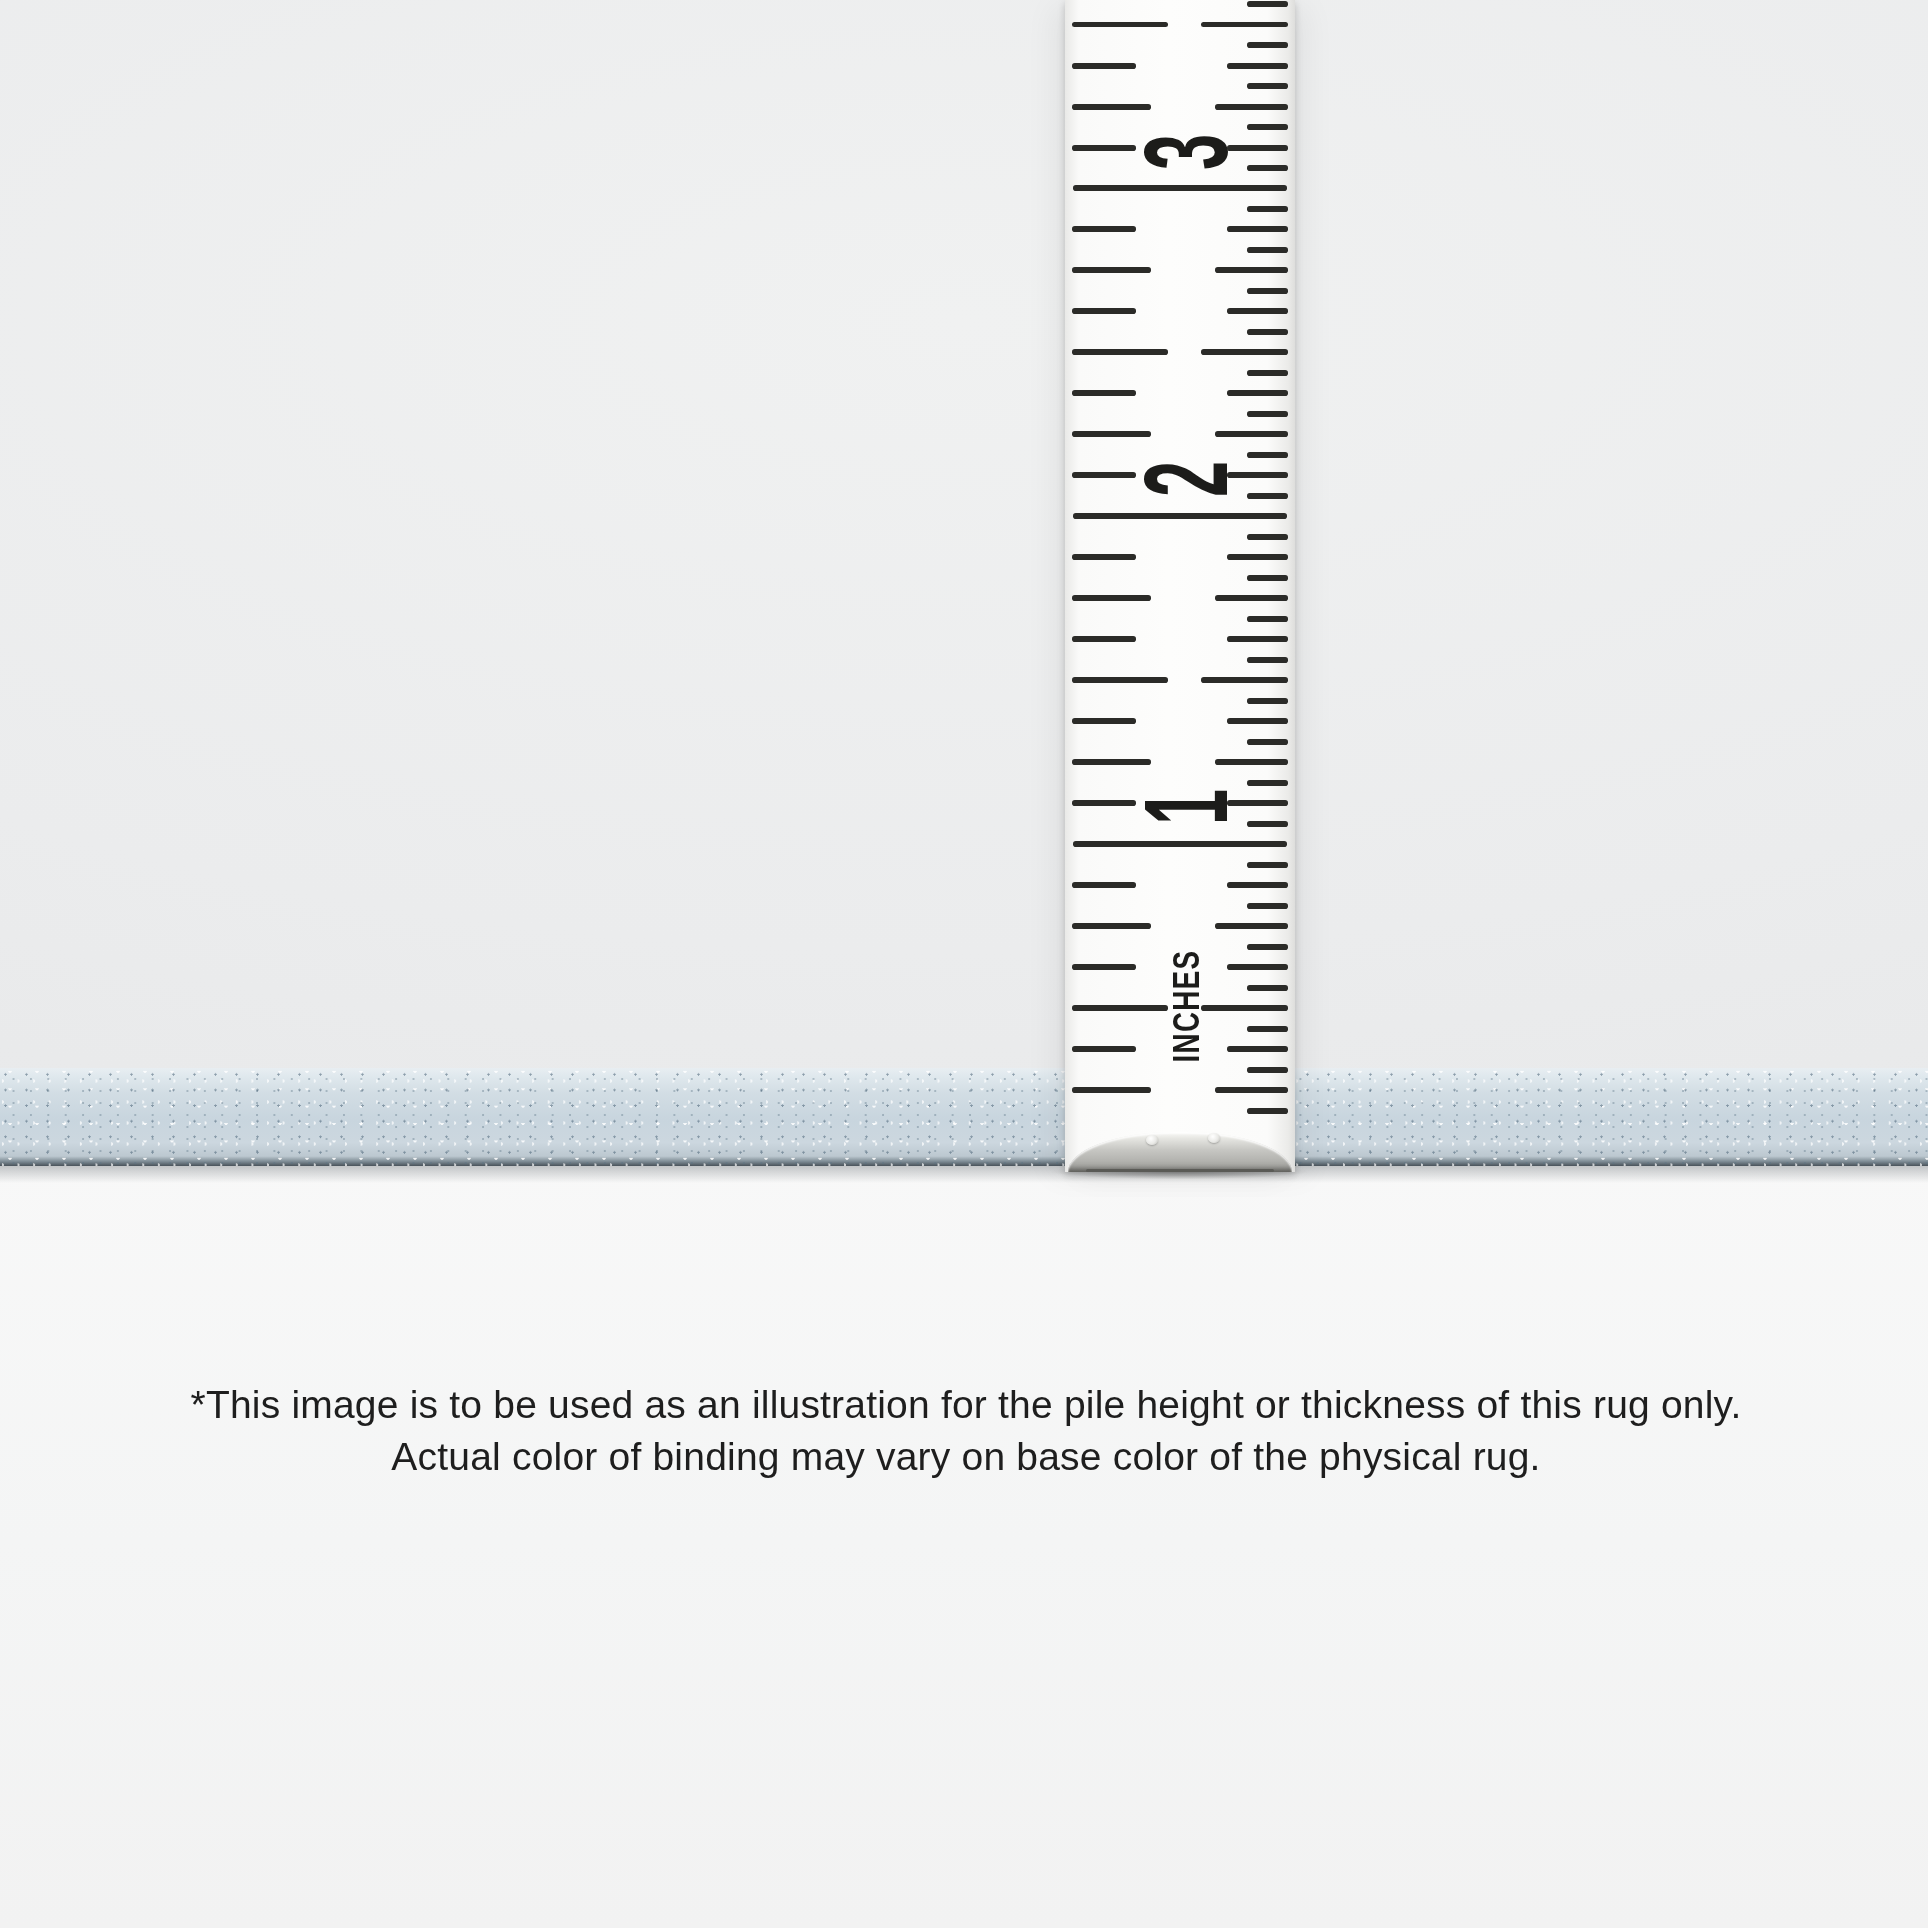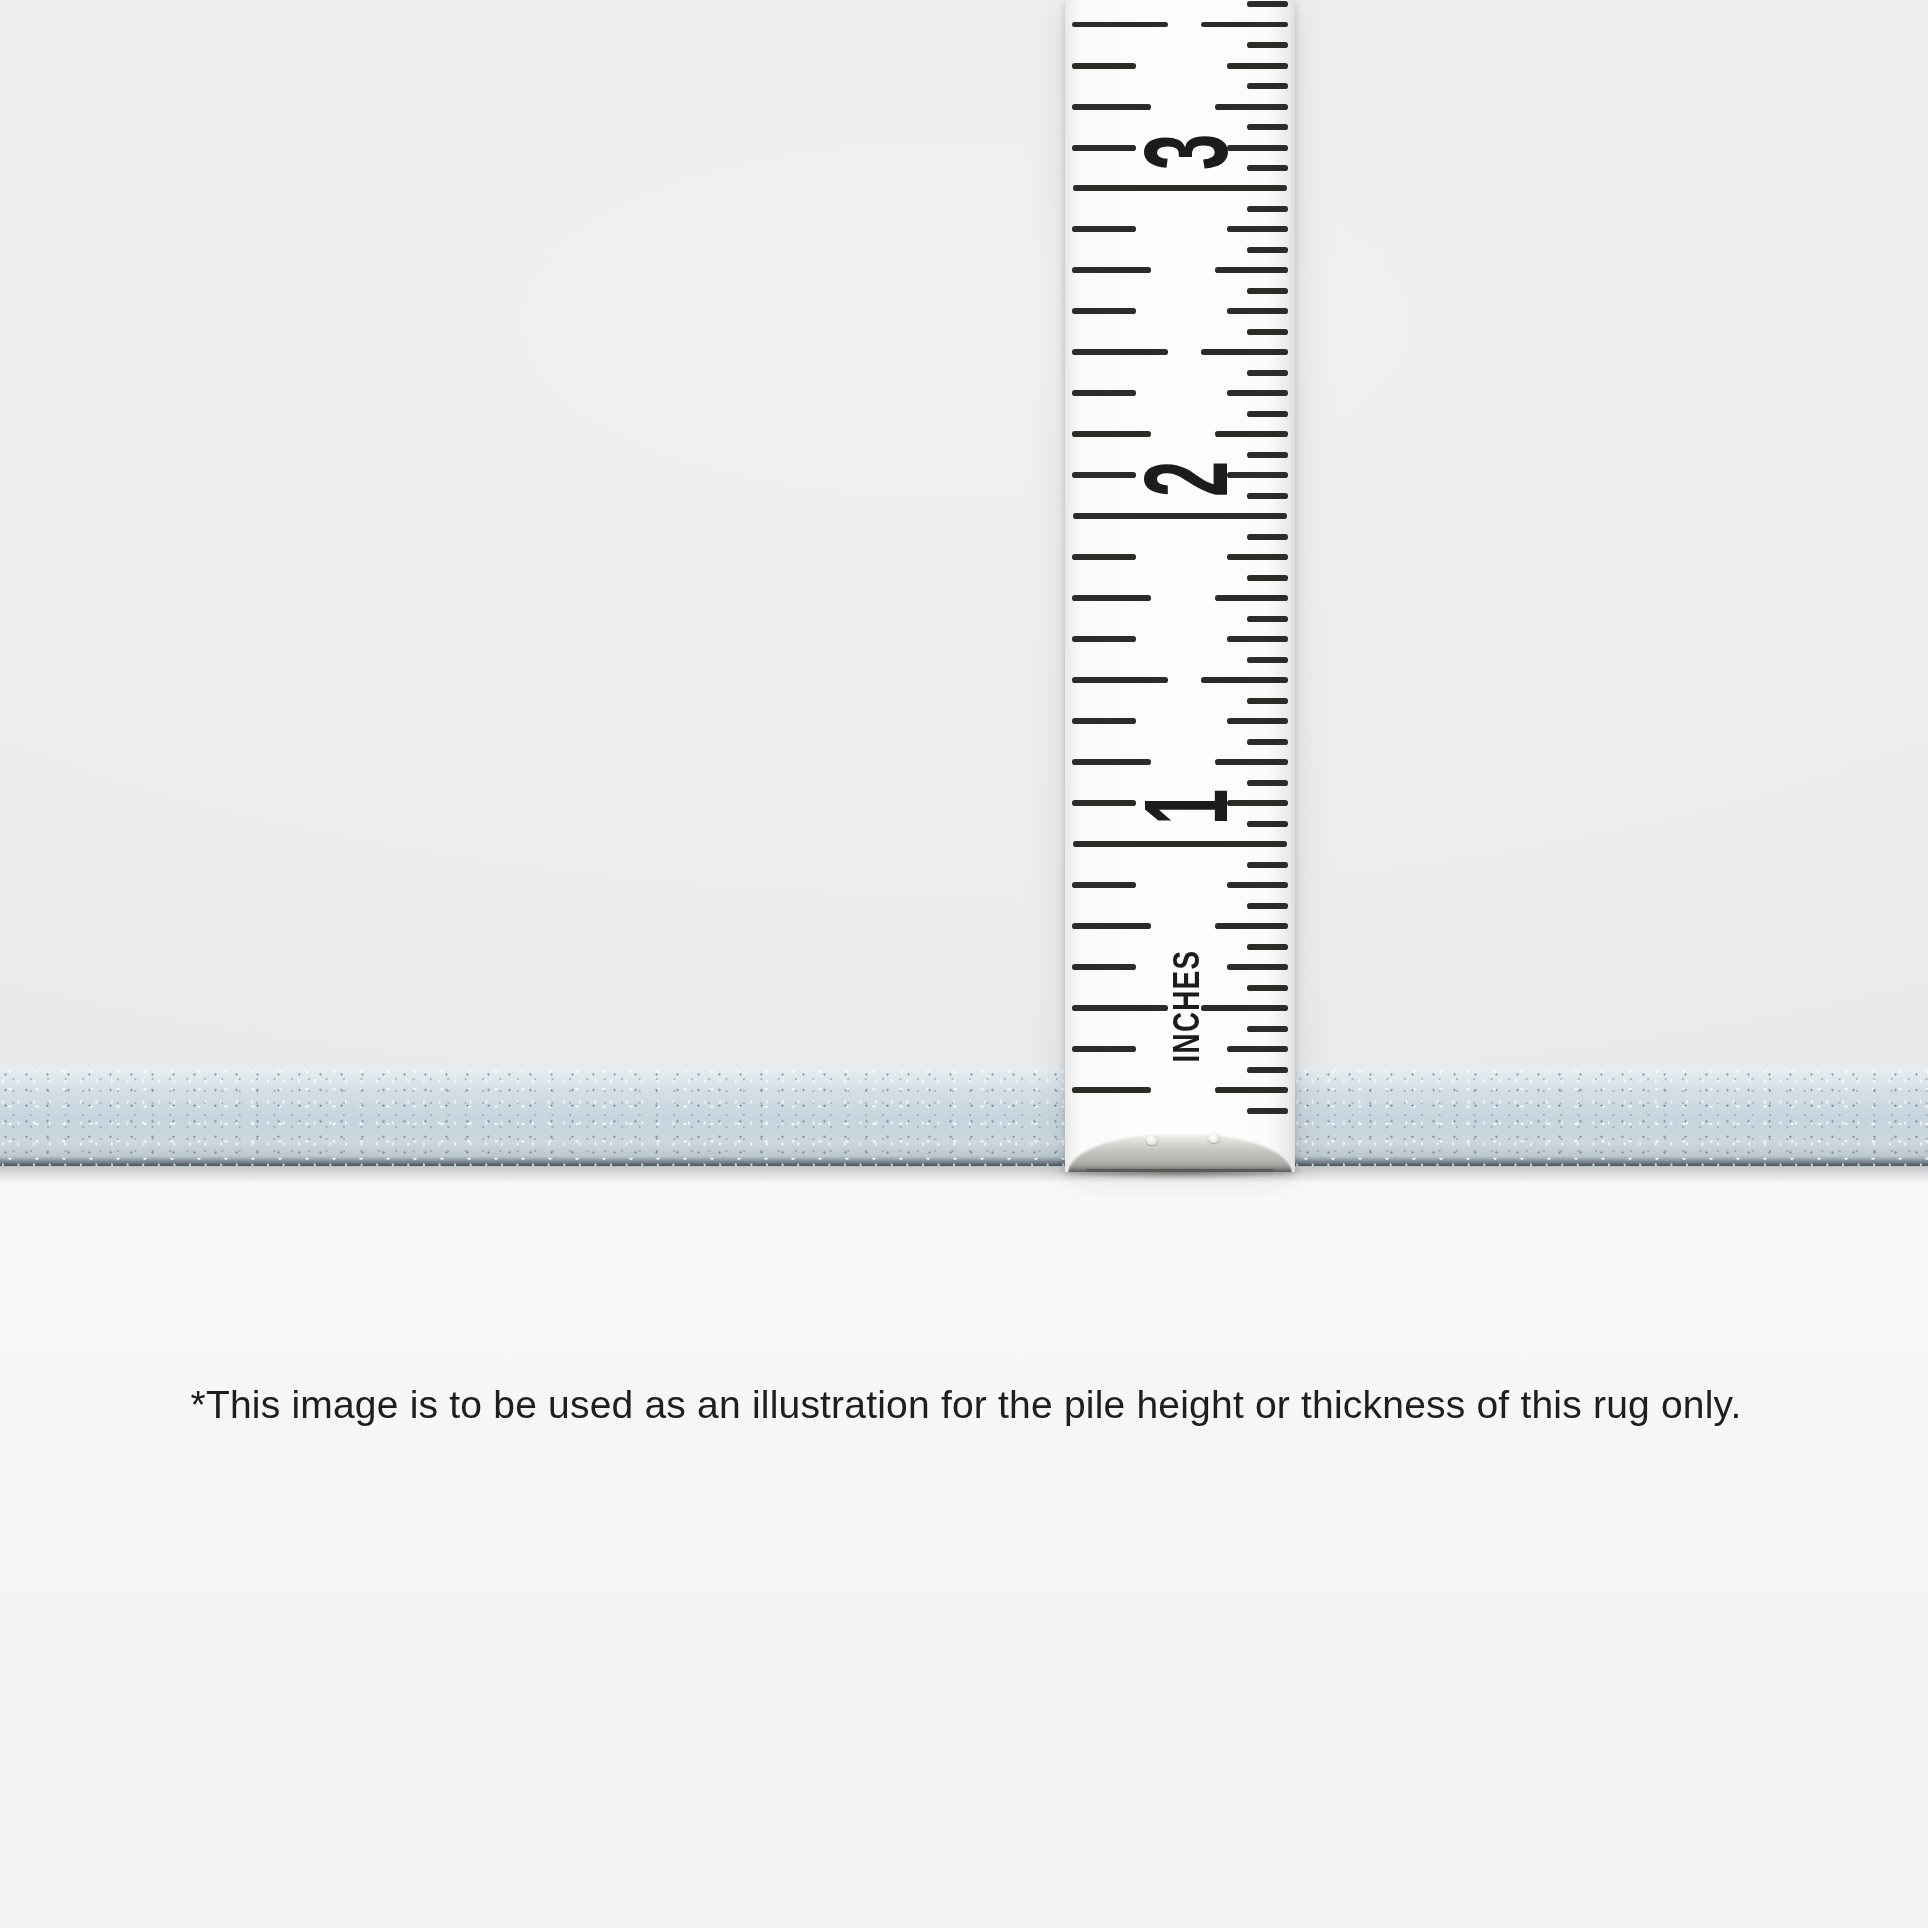--- a/index.html
+++ b/index.html
@@ -173,15 +173,16 @@
       <div class="tick right" style="top: 104px; width: 73px; background: rgb(43, 43, 40);"></div>
       <div class="tick right" style="top: 83px; width: 41px; background: rgb(43, 43, 40);"></div>
       <div class="tick right" style="top: 63px; width: 61px; background: rgb(43, 43, 40);"></div>
       <div class="tick right" style="top: 42px; width: 41px; background: rgb(43, 43, 40);"></div>
       <div class="tick right" style="top: 21.6px; width: 87px; background: rgb(43, 43, 40);"></div>
       <div class="tick right" style="top: 1.1px; width: 41px; background: rgb(43, 43, 40);"></div>
     </div>
 
   <div class="caption">
     <div>*This image is to be used as an illustration for the pile height or thickness of this rug only.</div>
+    <div>Actual color of binding may vary on base color of the physical rug.</div>
   </div>
 </div>
 
 
 </body></html>

